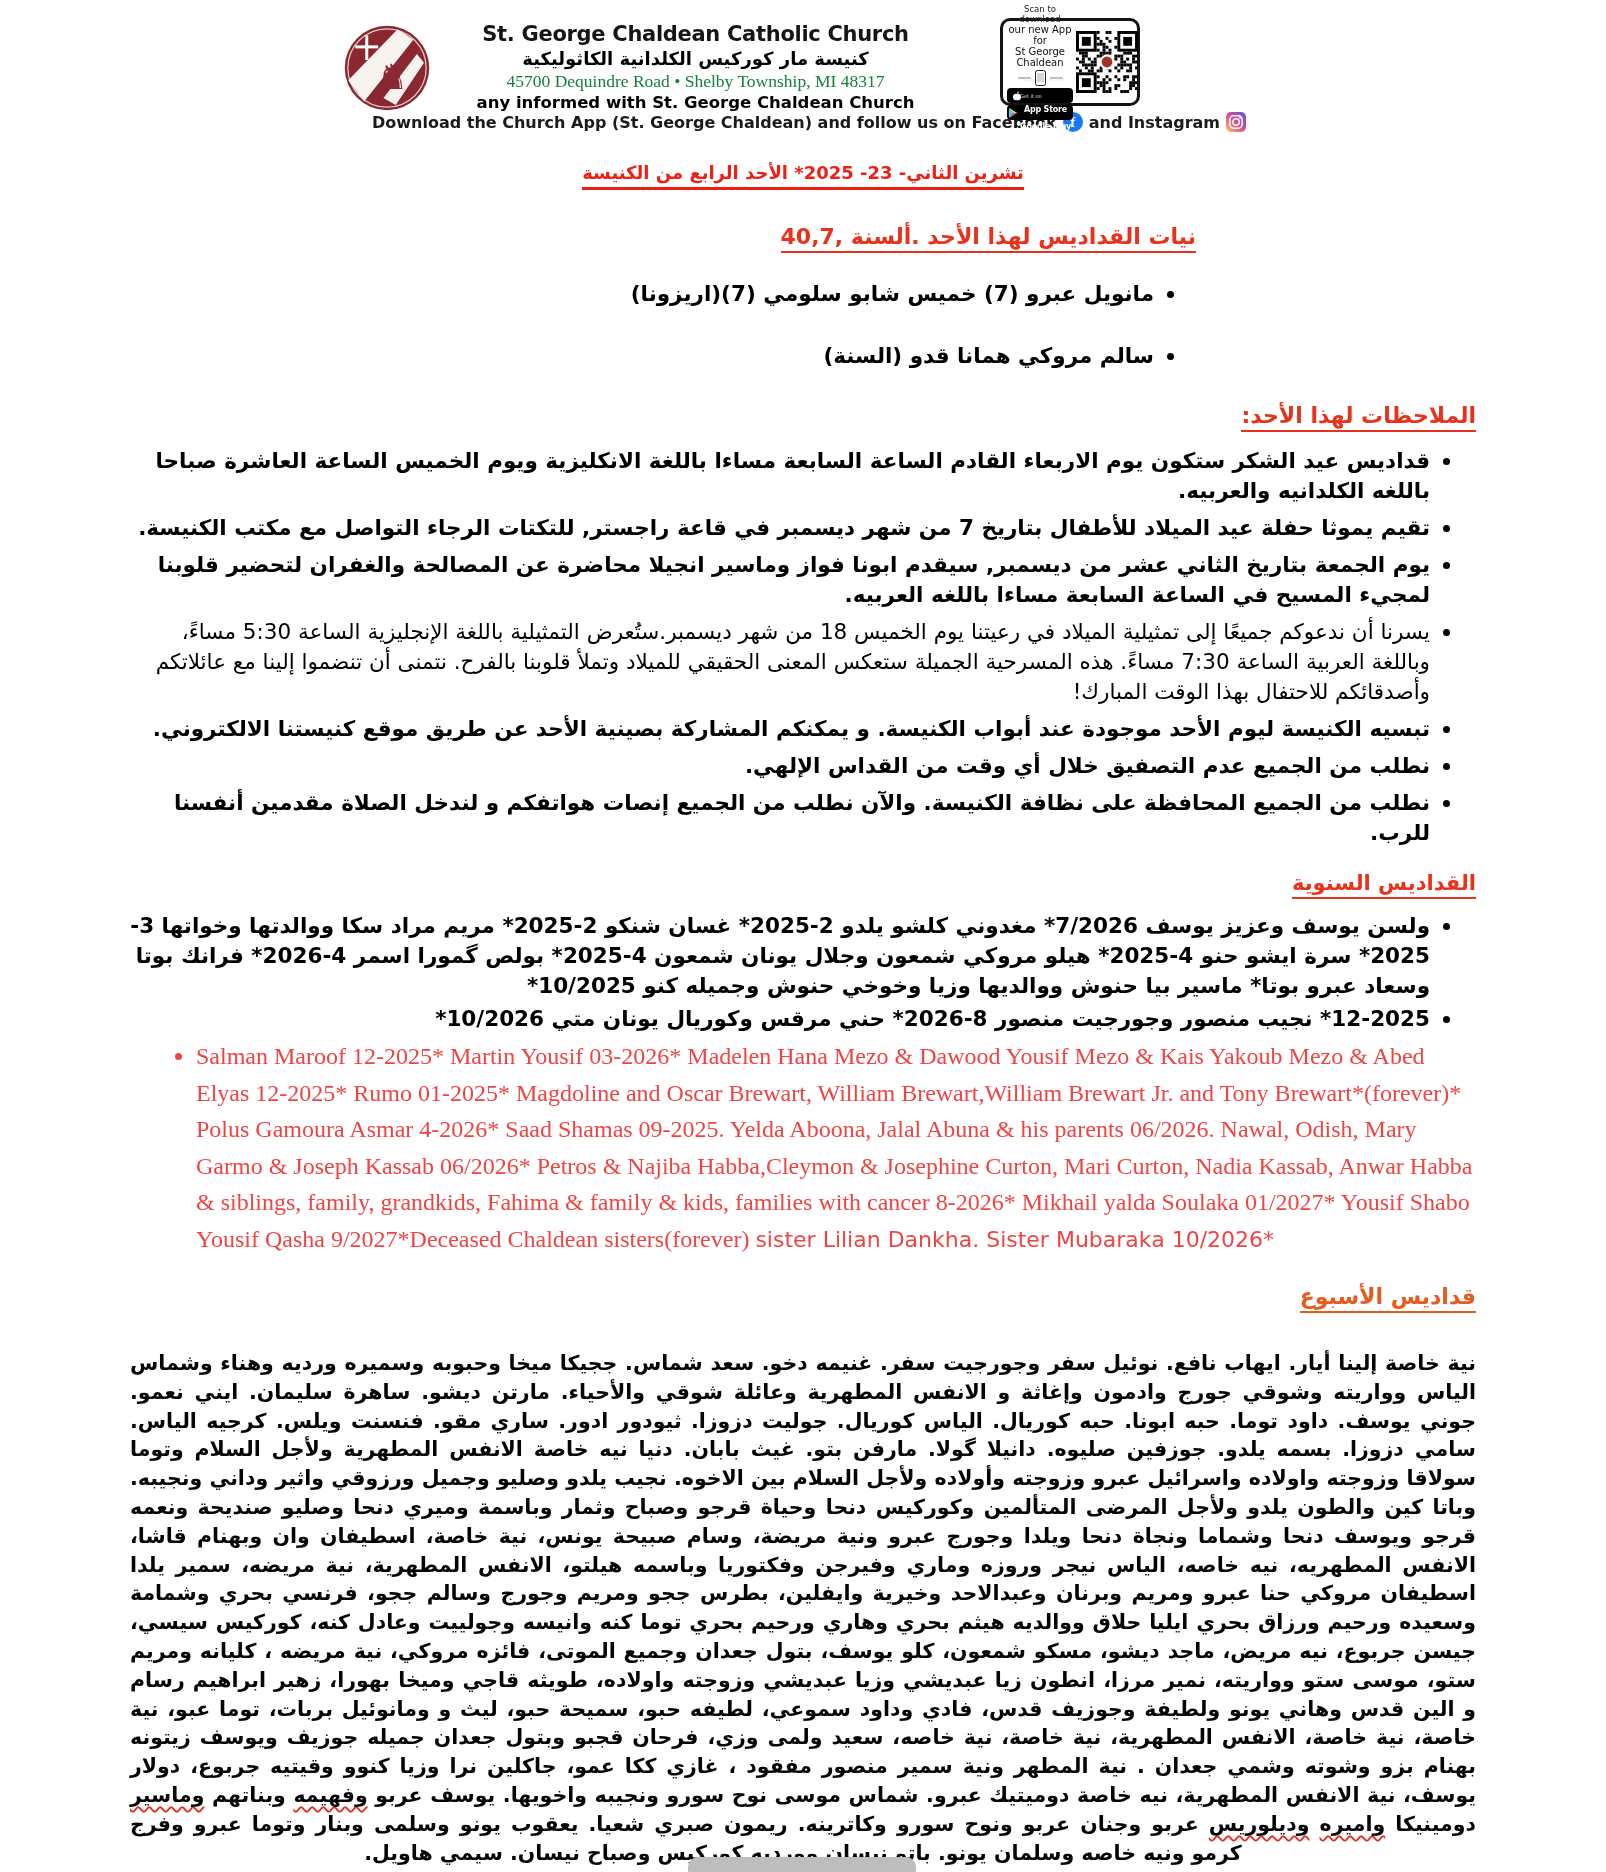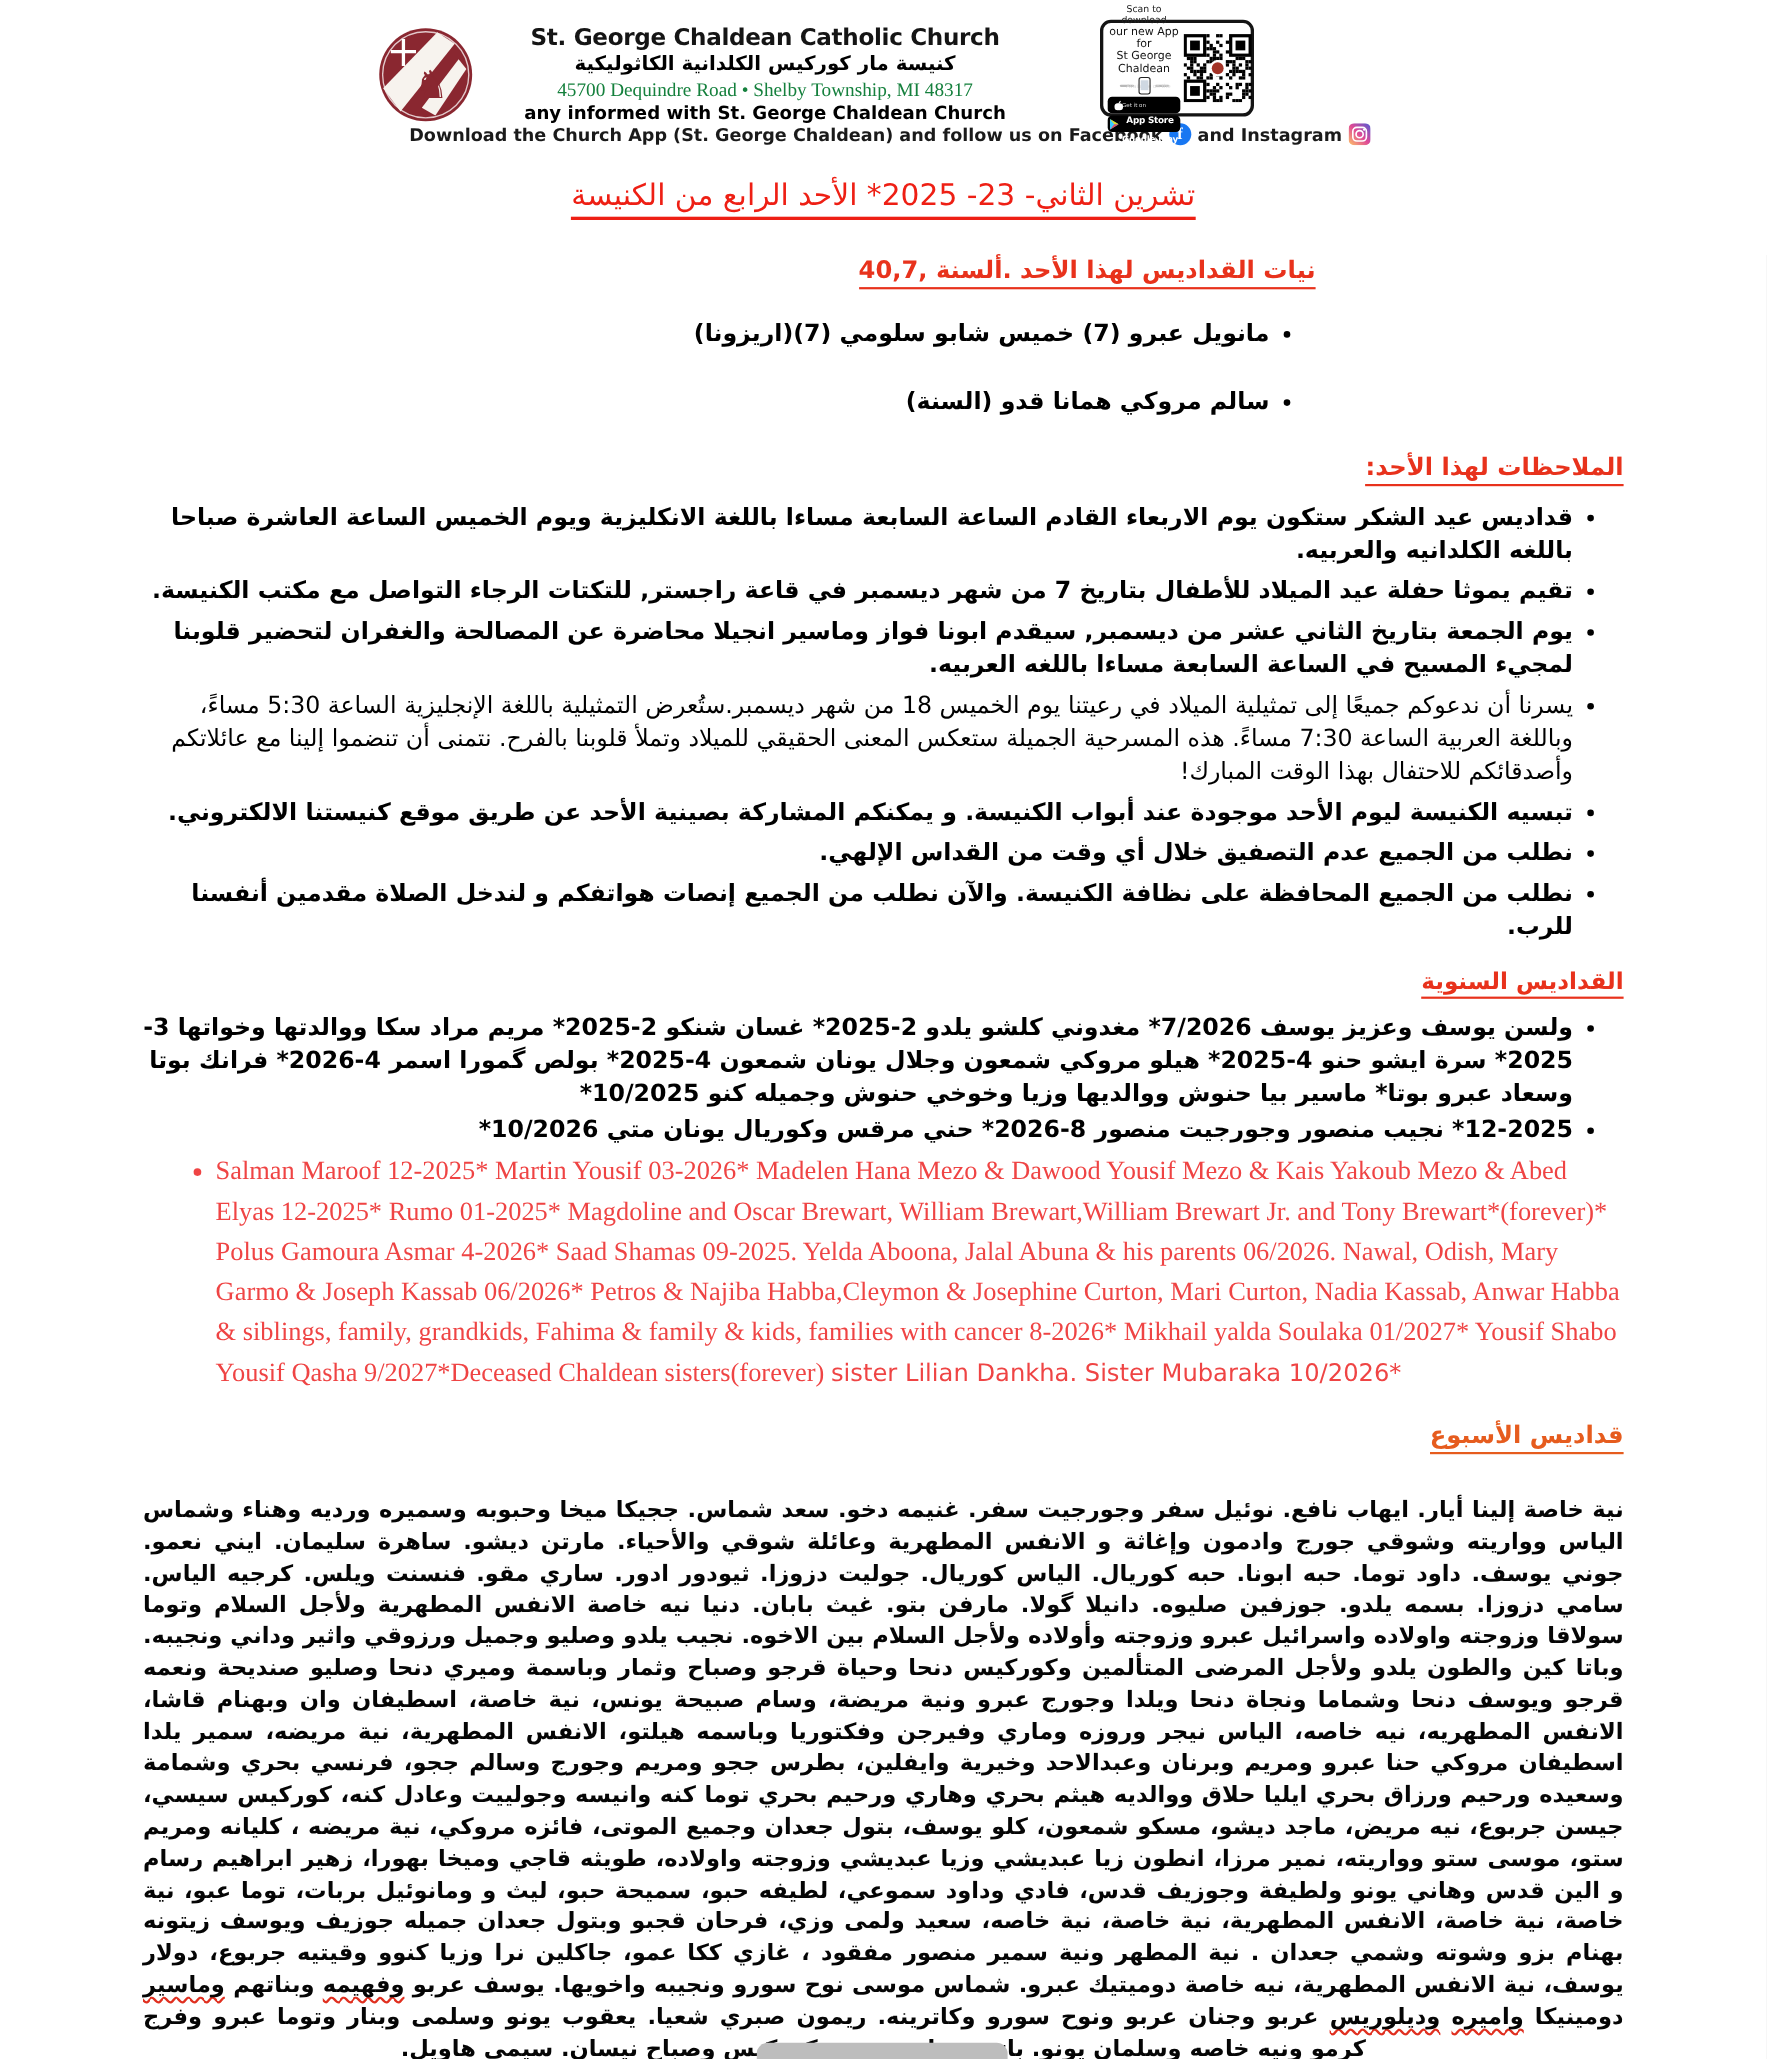--- a/index.html
+++ b/index.html
@@ -35,21 +35,21 @@
   .qr-code{width:62px; height:62px; flex:0 0 auto;}
   .download-line{margin:8px 0 0 372px; font-size:16px; font-weight:700; color:#1a1a1a;
     display:flex; align-items:center; gap:6px;}
   .fb-icon{display:inline-flex; width:20px; height:20px; border-radius:50%;
     background:var(--facebook-blue,#1877f2); color:#fff; align-items:center; justify-content:center;
     font-family:"Liberation Serif",serif; font-weight:700; font-size:15px;}
   .ig-icon{display:inline-flex; width:20px; height:20px;}
   
   .content{padding:0 130px;}
   .main-title{margin-top:30px; text-align:center;}
-  .main-title span{display:inline-block; color:var(--title-red,#ee1f14); font-weight:400; font-size:27px;
+  .main-title span{display:inline-block; color:var(--title-red,#ee1f14); font-weight:700; font-size:18px;
     border-bottom:3px solid var(--title-red,#ee1f14); padding-bottom:4px;}
   h2{margin:0; text-align:right; font-size:22px;}
   .red-u{display:inline-block; color:var(--heading-red,#e8321c); font-weight:700;
     border-bottom:2.5px solid currentColor; padding-bottom:2px;}
   .weekly-h .red-u{color:var(--weekly-heading-red,#e65c1e);}
   ul{margin:0; padding:0;}
   ul.rtl-list{direction:rtl; padding-right:46px; list-style:disc;}
   ul.rtl-list li{font-size:21.5px; font-weight:700; line-height:30px; text-align:right;}
   .sec1{margin:34px 280px 0 0;}
   .sec1 ul{margin-top:26px; padding-right:42px;}

